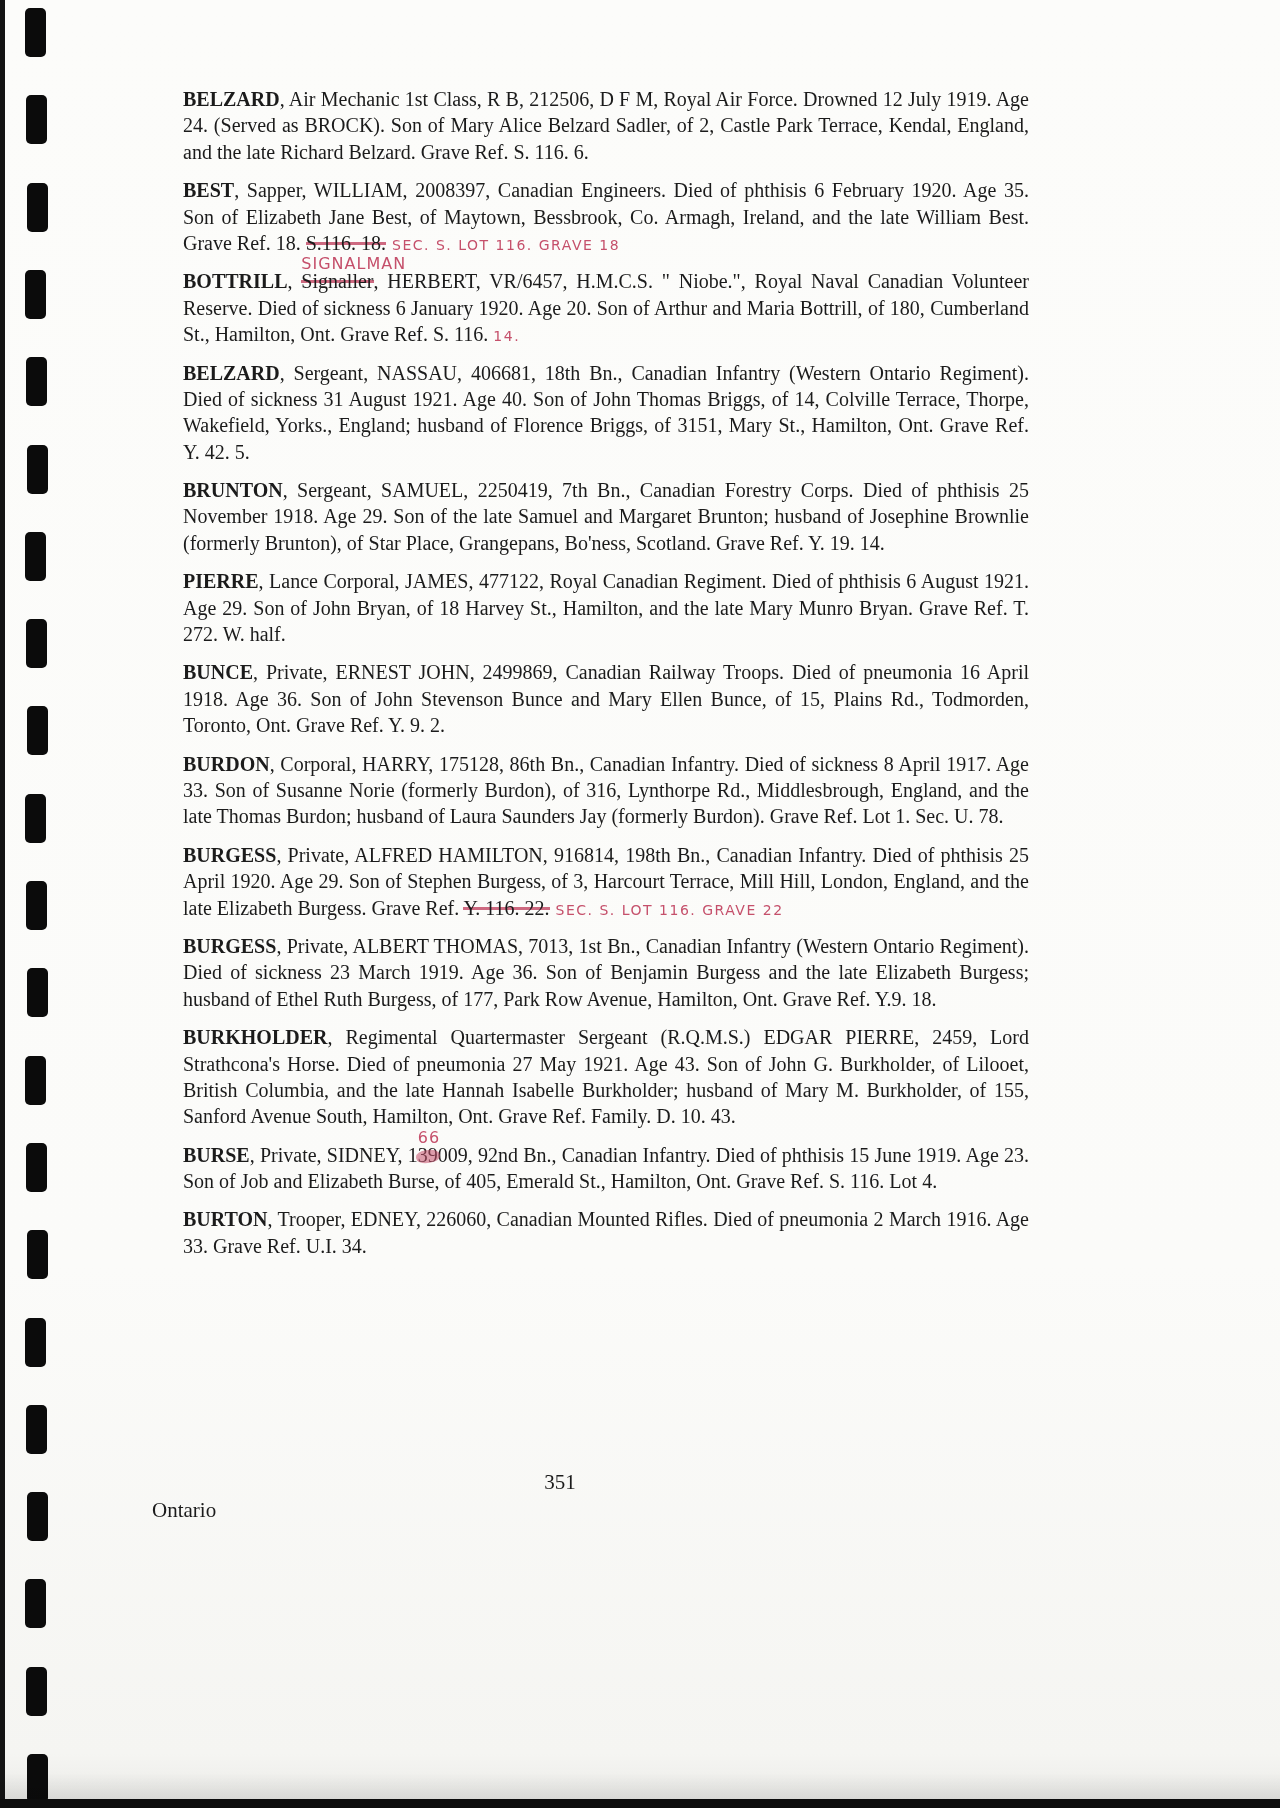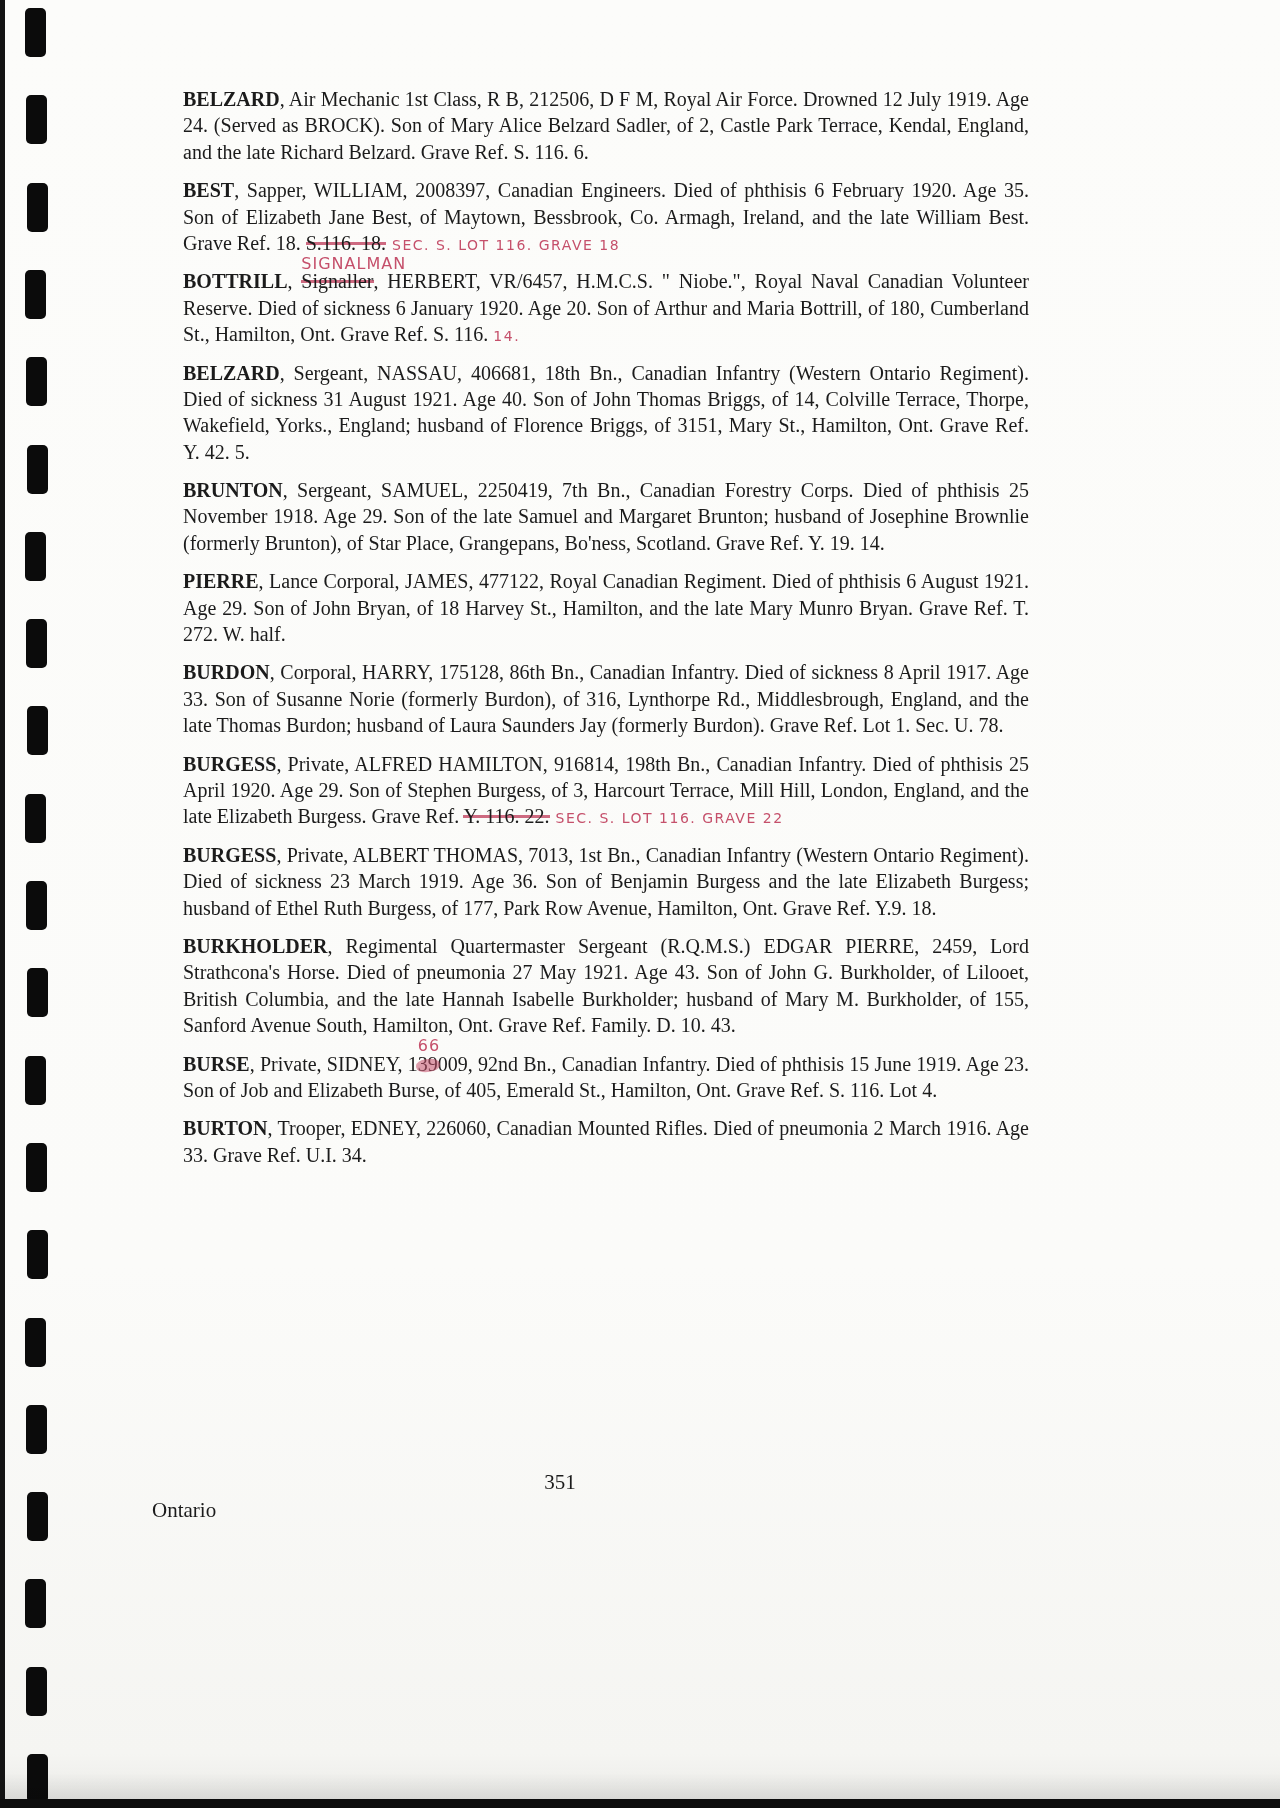--- a/index.html
+++ b/index.html
@@ -107,20 +107,21 @@
     </div>
   <div class="left-edge"></div>
 
   <div class="content">
       <p class="entry"><span class="b">BELZARD</span><span class="n">, Air Mechanic 1st Class, R B, 212506, D F M, Royal Air Force. Drowned 12 July 1919. Age 24. (Served as BROCK). Son of Mary Alice Belzard Sadler, of 2, Castle Park Terrace, Kendal, England, and the late Richard Belzard. Grave Ref. S. 116. 6.</span></p>
       <p class="entry"><span class="b">BEST</span><span class="n">, Sapper, WILLIAM, 2008397, Canadian Engineers. Died of phthisis 6 February 1920. Age 35. Son of Elizabeth Jane Best, of Maytown, Bessbrook, Co. Armagh, Ireland, and the late William Best. Grave Ref. 18. </span><span class="strike">S.116. 18.</span><span class="red">  SEC. S. LOT 116. GRAVE 18</span></p>
       <p class="entry"><span class="b">BOTTRILL</span><span class="n">, </span><span class="strike">Signaller<span class="above">SIGNALMAN</span></span><span class="n">, HERBERT, VR/6457, H.M.C.S. " Niobe.", Royal Naval Canadian Volunteer Reserve. Died of sickness 6 January 1920. Age 20. Son of Arthur and Maria Bottrill, of 180, Cumberland St., Hamilton, Ont. Grave Ref. S. 116. </span><span class="red">14.</span></p>
       <p class="entry"><span class="b">BELZARD</span><span class="n">, Sergeant, NASSAU, 406681, 18th Bn., Canadian Infantry (Western Ontario Regiment). Died of sickness 31 August 1921. Age 40. Son of John Thomas Briggs, of 14, Colville Terrace, Thorpe, Wakefield, Yorks., England; husband of Florence Briggs, of 3151, Mary St., Hamilton, Ont. Grave Ref. Y. 42. 5.</span></p>
       <p class="entry"><span class="b">BRUNTON</span><span class="n">, Sergeant, SAMUEL, 2250419, 7th Bn., Canadian Forestry Corps. Died of phthisis 25 November 1918. Age 29. Son of the late Samuel and Margaret Brunton; husband of Josephine Brownlie (formerly Brunton), of Star Place, Grangepans, Bo'ness, Scotland. Grave Ref. Y. 19. 14.</span></p>
       <p class="entry"><span class="b">PIERRE</span><span class="n">, Lance Corporal, JAMES, 477122, Royal Canadian Regiment. Died of phthisis 6 August 1921. Age 29. Son of John Bryan, of 18 Harvey St., Hamilton, and the late Mary Munro Bryan. Grave Ref. T. 272. W. half.</span></p>
+      <p class="entry"><span class="b">BUNCE</span><span class="n">, Private, ERNEST JOHN, 2499869, Canadian Railway Troops. Died of pneumonia 16 April 1918. Age 36. Son of John Stevenson Bunce and Mary Ellen Bunce, of 15, Plains Rd., Todmorden, Toronto, Ont. Grave Ref. Y. 9. 2.</span></p>
       <p class="entry"><span class="b">BURDON</span><span class="n">, Corporal, HARRY, 175128, 86th Bn., Canadian Infantry. Died of sickness 8 April 1917. Age 33. Son of Susanne Norie (formerly Burdon), of 316, Lynthorpe Rd., Middlesbrough, England, and the late Thomas Burdon; husband of Laura Saunders Jay (formerly Burdon). Grave Ref. Lot 1. Sec. U. 78.</span></p>
       <p class="entry"><span class="b">BURGESS</span><span class="n">, Private, ALFRED HAMILTON, 916814, 198th Bn., Canadian Infantry. Died of phthisis 25 April 1920. Age 29. Son of Stephen Burgess, of 3, Harcourt Terrace, Mill Hill, London, England, and the late Elizabeth Burgess. Grave Ref. </span><span class="strike">Y. 116. 22.</span><span class="red">  SEC. S. LOT 116. GRAVE 22</span></p>
       <p class="entry"><span class="b">BURGESS</span><span class="n">, Private, ALBERT THOMAS, 7013, 1st Bn., Canadian Infantry (Western Ontario Regiment). Died of sickness 23 March 1919. Age 36. Son of Benjamin Burgess and the late Elizabeth Burgess; husband of Ethel Ruth Burgess, of 177, Park Row Avenue, Hamilton, Ont. Grave Ref. Y.9. 18.</span></p>
       <p class="entry"><span class="b">BURKHOLDER</span><span class="n">, Regimental Quartermaster Sergeant (R.Q.M.S.) EDGAR PIERRE, 2459, Lord Strathcona's Horse. Died of pneumonia 27 May 1921. Age 43. Son of John G. Burkholder, of Lilooet, British Columbia, and the late Hannah Isabelle Burkholder; husband of Mary M. Burkholder, of 155, Sanford Avenue South, Hamilton, Ont. Grave Ref. Family. D. 10. 43.</span></p>
       <p class="entry"><span class="b">BURSE</span><span class="n">, Private, SIDNEY, 1</span><span class="scribble">39<span class="above">66</span></span><span class="n">009, 92nd Bn., Canadian Infantry. Died of phthisis 15 June 1919. Age 23. Son of Job and Elizabeth Burse, of 405, Emerald St., Hamilton, Ont. Grave Ref. S. 116. Lot 4.</span></p>
       <p class="entry"><span class="b">BURTON</span><span class="n">, Trooper, EDNEY, 226060, Canadian Mounted Rifles. Died of pneumonia 2 March 1916. Age 33. Grave Ref. U.I. 34.</span></p>
     </div>
 
   <div class="footer-pagenum">351</div>
   <div class="footer-region">Ontario</div>

